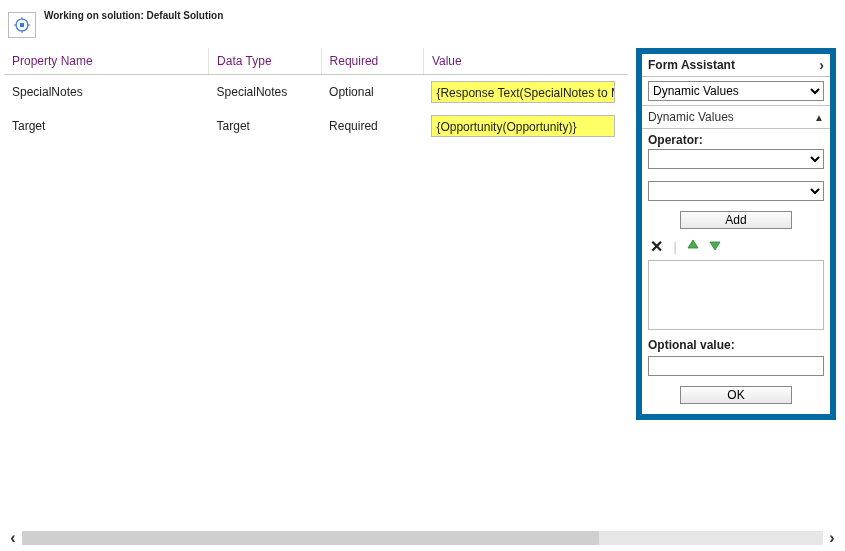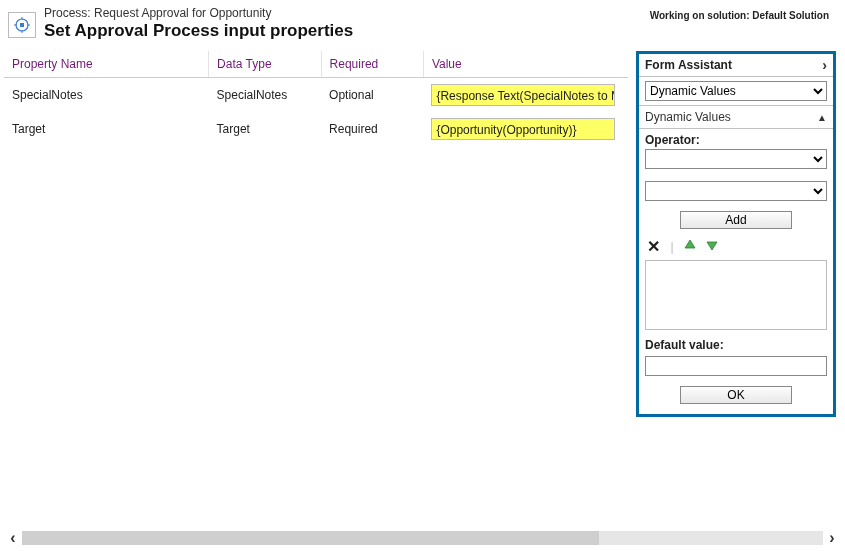--- a/index.html
+++ b/index.html
@@ -77,21 +77,21 @@
     white-space: nowrap;
     overflow: hidden;
     flex: 1;
     font-size: 12px;
     line-height: 18px;
   }
 
   
   .assistant {
     flex: 0 0 200px;
-    border: 3px solid #0369a1;
+    border: 6px solid #0369a1;
     margin-right: 4px;
   }
   .assistant-header {
     display: flex;
     align-items: center;
     justify-content: space-between;
     padding: 4px 6px;
     border-bottom: 1px solid #c2c2c2;
     font-weight: 700;
     font-size: 12px;
@@ -188,26 +188,20 @@
 <div class="header-area">
   <div class="header-icon">
     <svg width="20" height="18" viewBox="0 0 20 18">
       <circle cx="10" cy="9" r="6" fill="none" stroke="#3a7bd5" stroke-width="1.2"></circle>
       <rect x="8" y="7" width="4" height="4" fill="#3a7bd5"></rect>
       <line x1="10" y1="1" x2="10" y2="4" stroke="#3a7bd5"></line>
       <line x1="10" y1="14" x2="10" y2="17" stroke="#3a7bd5"></line>
       <line x1="2" y1="9" x2="5" y2="9" stroke="#3a7bd5"></line>
       <line x1="15" y1="9" x2="18" y2="9" stroke="#3a7bd5"></line>
     </svg>
-  </div>
-  <div class="header-text">
-    <div class="process-line">
-      <span>Process: </span><span>Request Approval for Opportunity</span>
-    </div>
-    <div class="title-line">Set Approval Process input properties</div>
   </div>
   <div class="solution-line">
     <span>Working on solution: </span><span>Default Solution</span>
   </div>
 </div>
 
 <div class="main-row">
   <div class="props-table">
     <table class="tbl">
       <thead>
@@ -286,21 +280,21 @@
       </span>
       <span>
         <svg width="12" height="12" viewBox="0 0 12 12">
             <polygon points="1,3 11,3 6,11" fill="#4caf50" stroke="#2e7d32" stroke-width="0.8"></polygon>
           </svg>
       </span>
     </div>
 
     <div class="value-box"></div>
 
-    <span class="default-lbl">Default value:</span>
+    <span class="default-lbl">Optional value:</span>
     <div class="sel-row">
       <input type="text" value="" style="">
     </div>
     <div class="ok-row">
       <button class="crm-btn">OK</button>
     </div>
   </div>
 </div>
 
 <div class="bottom-scroll">

